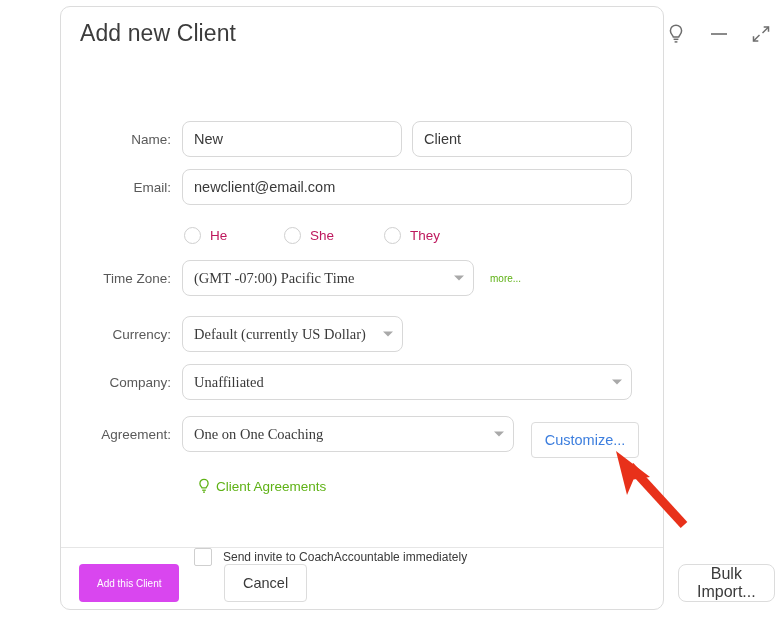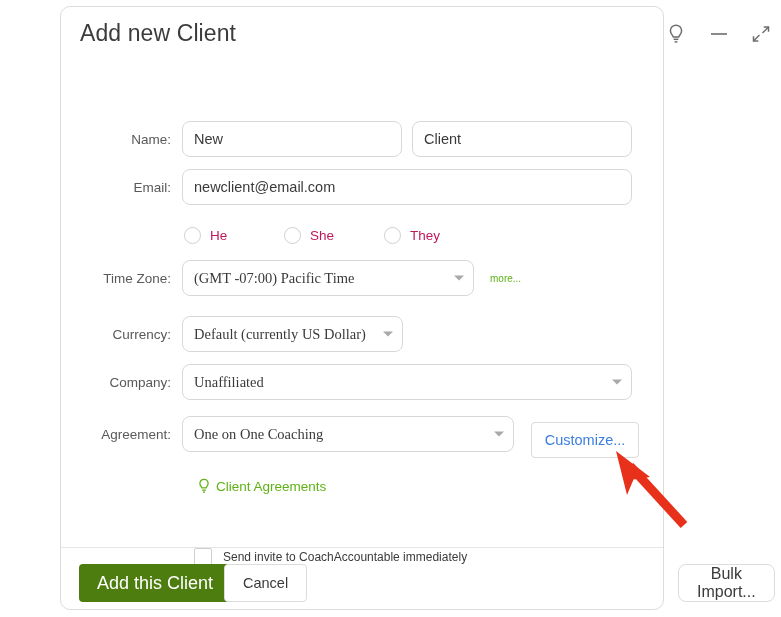--- a/index.html
+++ b/index.html
@@ -211,25 +211,25 @@
     top: 540px;
     height: 1px;
     background: #e6e6e6;
   }
   #btn-add {
     position: absolute;
     left: 18px;
     top: 557px;
     height: 38px;
     padding: 0 18px;
-    background: #4d7c0f;
+    background: #d946ef;
     color: #ffffff;
     border: none;
     border-radius: 4px;
-    font-size: 18px;
+    font-size: 10px;
     font-family: "Liberation Sans", sans-serif;
     cursor: pointer;
   }
   #btn-cancel {
     position: absolute;
     left: 163px;
     top: 557px;
     height: 38px;
     padding: 0 18px;
     background: #ffffff;

